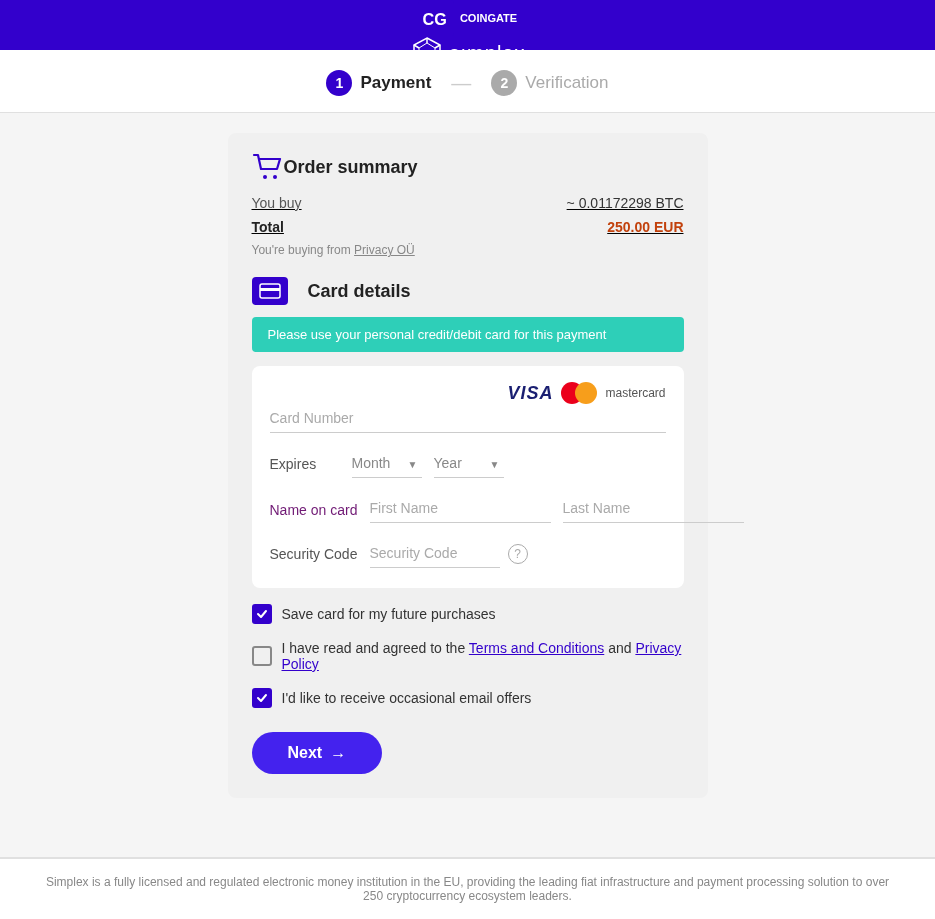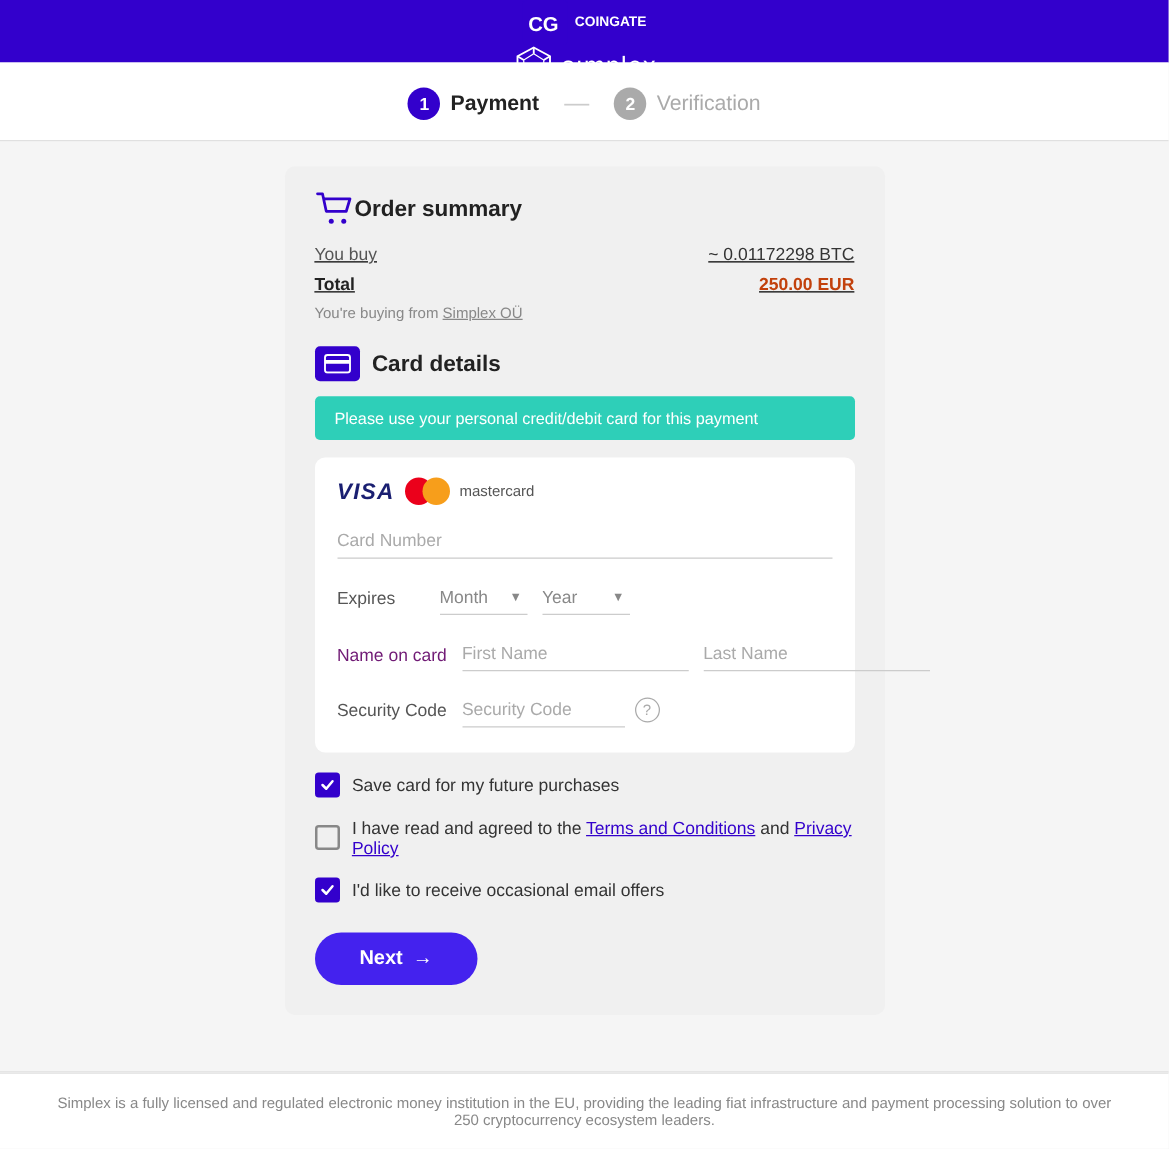--- a/index.html
+++ b/index.html
@@ -69,21 +69,21 @@
     .summary-total-value { color: #c2410c; font-size: 14px; font-weight: bold; }
     .buying-from { font-size: 12px; color: #888; margin-top: 4px; }
     .buying-from a { color: #888; text-decoration: underline; }
 
     
     .card-section {
       background: #f0f0f0;
       margin-top: 16px;
     }
     .card-header {
-      display: flex; align-items: center; gap: 10px; margin-bottom: 12px;
+      display: flex; align-items: center; gap: 20px; margin-bottom: 12px;
     }
     .card-icon-box {
       width: 36px; height: 28px; background: #3300cc; border-radius: 4px;
       display: flex; align-items: center; justify-content: center;
     }
 
     .card-notice {
       background: #2ecfb8;
       color: white;
       font-size: 13px;
@@ -91,21 +91,21 @@
       border-radius: 4px;
       margin-bottom: 14px;
     }
 
     .card-form-box {
       background: white;
       border-radius: 8px;
       padding: 16px 18px 20px;
     }
     .card-brands {
-      display: flex; justify-content: flex-start; align-items: center; gap: 8px; margin-bottom: 14px;
+      display: flex; justify-content: flex-end; align-items: center; gap: 8px; 
     }
     .visa-text { font-size: 18px; font-weight: bold; font-style: italic; color: #1a1f71; letter-spacing: 1px; }
     .mc-logo { display: flex; align-items: center; gap: 2px; }
     .mc-circle-left { width: 22px; height: 22px; border-radius: 50%; background: #eb001b; display: inline-block; }
     .mc-circle-right { width: 22px; height: 22px; border-radius: 50%; background: #f79e1b; display: inline-block; margin-left: -10px; }
     .mc-text { color: #555; font-size: 12px; }
 
     .form-field { margin-bottom: 16px; }
     .form-field input {
       width: 100%; border: none; border-bottom: 1px solid #ccc;
@@ -234,21 +234,21 @@
 
     <div class="summary-row">
       <span class="summary-label">You buy</span>
       <span class="summary-value">~ 0.01172298 BTC</span>
     </div>
     <div class="summary-row">
       <span class="summary-total-label">Total</span>
       <span class="summary-total-value">250.00 EUR</span>
     </div>
     <div class="buying-from">
-      <span>You're buying from </span><a href="#">Simplex OÜ</a>
+      <span>You're buying from </span><a href="#">Privacy OÜ</a>
     </div>
 
     <div class="card-section" style="margin-top:20px;">
       <div class="card-header">
         <div class="card-icon-box">
           <svg width="22" height="16" viewBox="0 0 22 16">
             <rect x="1" y="1" width="20" height="14" rx="2" fill="none" stroke="white" stroke-width="1.5"></rect>
             <rect x="1" y="5" width="20" height="3" fill="white"></rect>
           </svg>
         </div>

